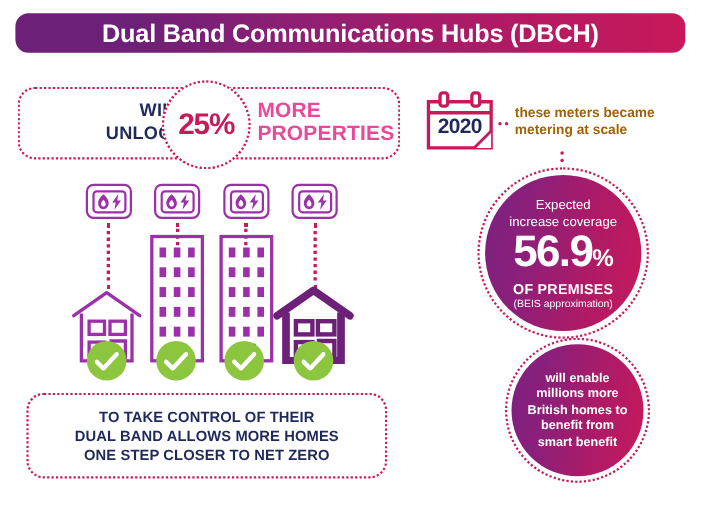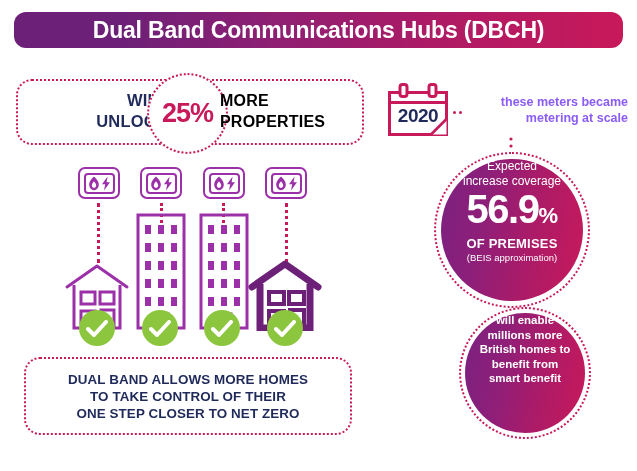--- a/index.html
+++ b/index.html
@@ -60,26 +60,26 @@
     text-align: right;
     color: #1f2a5a;
     font-size: 16.5px;
     font-weight: bold;
     line-height: 21px;
     letter-spacing: 0.2px;
   }
   #unlock-will span { display: block; }
   #unlock-more {
     position: absolute;
-    right: 14px;
+    right: 0;
     top: 11px;
     width: 130px;
     text-align: left;
-    color: #000000;
-    font-size: 16px;
+    color: #ec4899;
+    font-size: 19px;
     font-weight: bold;
     line-height: 21px;
     letter-spacing: 0.2px;
   }
   #unlock-more span { display: block; }
   #unlock-circle {
     position: absolute;
     left: 131px;
     top: -6px;
     width: 77px;
@@ -116,25 +116,24 @@
     color: #1f2a5a;
     font-size: 19px;
     font-weight: bold;
     letter-spacing: -0.5px;
   }
   #calendar-caption {
     position: absolute;
     left: 468px;
     top: 94px;
     width: 160px;
-    color: #8b5cf6;
+    color: #a16207;
     font-size: 12.5px;
     font-weight: bold;
     line-height: 16px;
-    text-align: right;
   }
   #calendar-caption span { display: block; }
   #calendar-dots {
     position: absolute;
     left: 453px;
     top: 111px;
     width: 12px;
     height: 4px;
   }
   .tiny-dot {
@@ -155,21 +154,21 @@
     border-radius: 50%;
     border: 2.5px dotted #c8195a;
   }
   .grad-circle {
     position: absolute;
     border-radius: 50%;
     background: linear-gradient(100deg, #7b2180 0%, #8d1f79 30%, #ab1b68 62%, #c8195a 100%);
     display: flex;
     flex-direction: column;
     align-items: center;
-    justify-content: flex-start;
+    justify-content: center;
     color: #ffffff;
     text-align: center;
   }
 
   #circle-coverage-wrap { left: 434px; top: 152px; width: 156px; height: 156px; }
   #circle-coverage { left: 7px; top: 7px; width: 142px; height: 142px; }
   #coverage-label {
     font-size: 12px;
     line-height: 15px;
     padding: 0 12px;
@@ -487,17 +486,17 @@
 </div>
 <div class="tick" style="left:267px; top:310px;">
   <svg width="22" height="17" viewBox="0 0 22 17">
     <path d="M2 9 L8 15 L20 2" fill="none" stroke="#ffffff" stroke-width="4" stroke-linecap="round" stroke-linejoin="round"></path>
   </svg>
 </div>
 
 <div id="statement-panel">
   <div class="dotted-rect"></div>
   <div id="statement-text">
+    <span>TO TAKE CONTROL OF THEIR</span>
     <span>DUAL BAND ALLOWS MORE HOMES</span>
-    <span>TO TAKE CONTROL OF THEIR</span>
     <span>ONE STEP CLOSER TO NET ZERO</span>
   </div>
 </div>
 
 </body></html>

